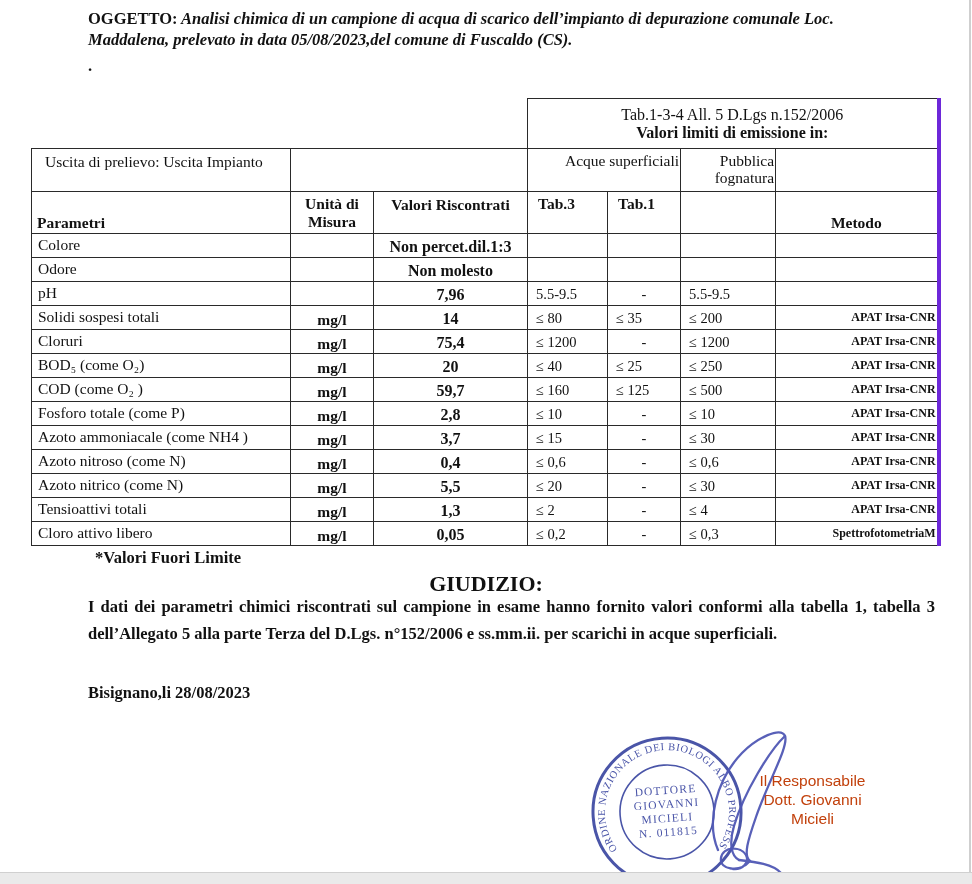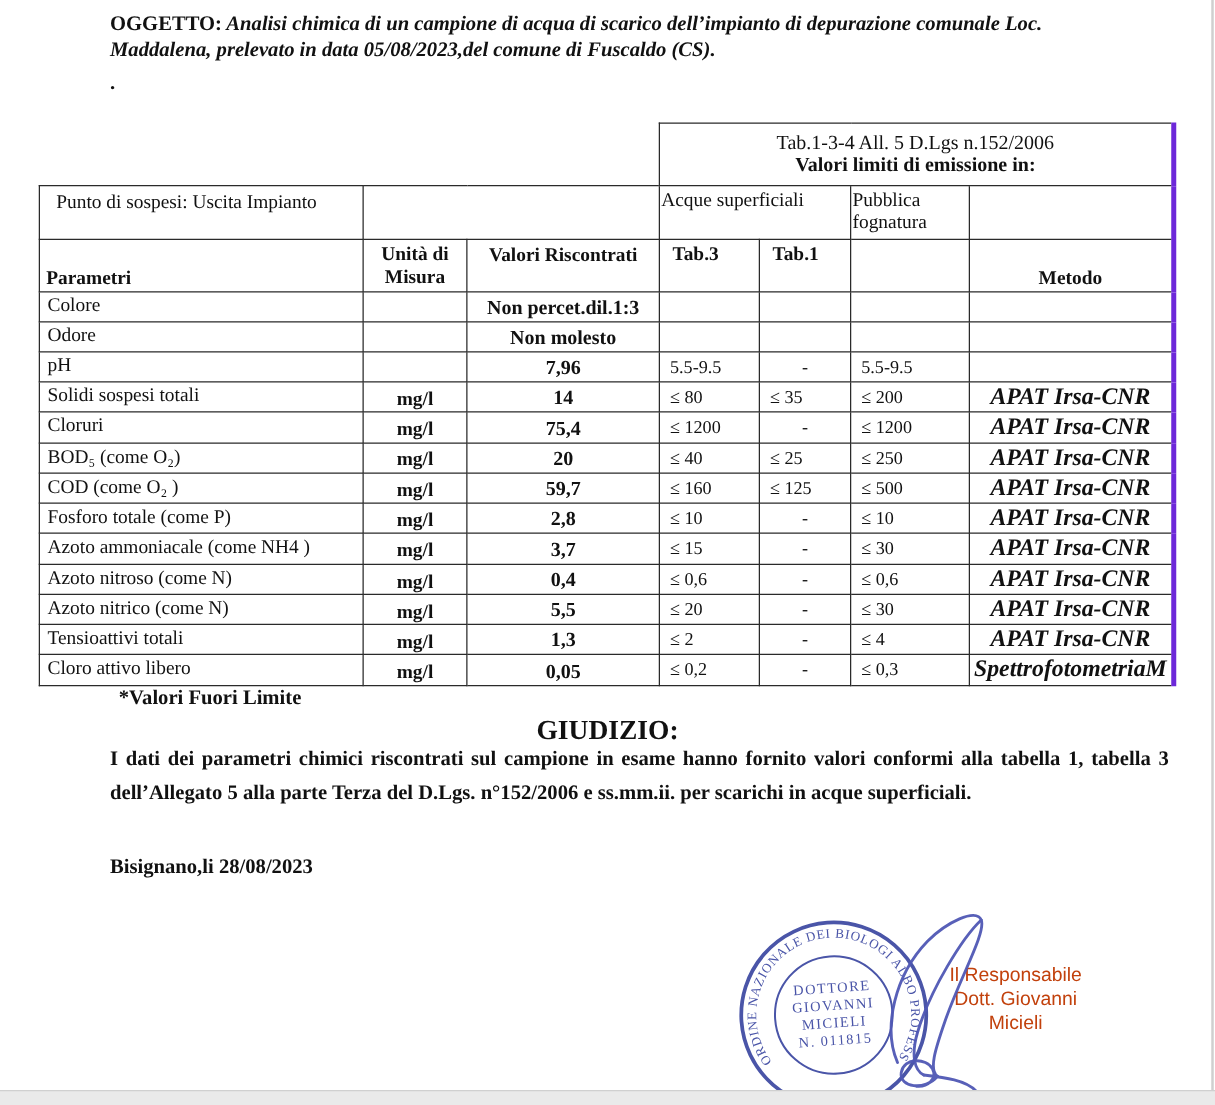--- a/index.html
+++ b/index.html
@@ -17,31 +17,31 @@
   table{border-collapse:collapse;table-layout:fixed;}
   #analysis-table{left:31px;top:98px;width:907px;}
   td{overflow:hidden;line-height:1.12;}
   td.b{border:1px solid #2a2a2a;}
   td.nb{border:none;}
   td.rb{border-right:4px solid #6d28d9;}
   tr.r1{height:50px;} tr.r2{height:43px;} tr.r3{height:42px;} tr.dr{height:24px;}
   .limits-hdr{text-align:center;vertical-align:middle;font-size:16px;}
   .limits-hdr .l2{font-weight:bold;}
   .sampling{vertical-align:top;text-align:left;font-size:15.5px;padding:4px 0 0 13px;}
-  .subcol{vertical-align:top;text-align:left;font-size:15.5px;padding-top:3px;}
+  .subcol{vertical-align:top;text-align:right;font-size:15.5px;padding-top:3px;}
   .h-param{vertical-align:bottom;text-align:left;font-weight:bold;font-size:15.5px;padding:0 0 2px 5px;}
   .h-unit{vertical-align:middle;text-align:center;font-weight:bold;font-size:15.5px;}
   .h-val{vertical-align:top;text-align:center;font-weight:bold;font-size:15.5px;padding-top:4px;}
   .h-tab{vertical-align:top;text-align:left;font-weight:bold;font-size:15.5px;padding:3px 0 0 10px;}
   .h-met{vertical-align:bottom;text-align:center;font-weight:bold;font-size:15.5px;padding-bottom:2px;}
   .c-param{vertical-align:top;text-align:left;font-size:15.5px;padding:2px 0 0 6px;}
   .c-unit{vertical-align:bottom;text-align:center;font-weight:bold;font-size:15.5px;padding-bottom:1px;}
   .c-val{vertical-align:bottom;text-align:center;font-weight:bold;font-size:16px;padding-bottom:1px;}
   .c-lim{vertical-align:top;text-align:left;font-size:14.5px;padding:4px 0 0 8px;}
-  .c-met{vertical-align:middle;text-align:center;font-weight:bold;font-size:19px;font-style:italic;}
+  .c-met{vertical-align:middle;text-align:right;font-weight:bold;font-size:12px;}
 
   
   #out-note{left:95px;top:548px;font-size:16.5px;font-weight:bold;}
   #giudizio-title{left:0;top:571px;width:972px;text-align:center;font-size:22px;font-weight:bold;}
   #giudizio-text{left:88px;top:593px;width:847px;font-size:16.5px;line-height:27px;font-weight:bold;text-align:justify;}
   #place-date{left:88px;top:683px;font-size:16.5px;font-weight:bold;}
 
   
   #sig-block{left:740px;top:771px;width:145px;text-align:center;
              font-family:"Liberation Sans","DejaVu Sans",sans-serif;
@@ -71,21 +71,21 @@
   </colgroup>
   <tbody>
     <tr class="r1">
       <td class="nb" colspan="3"></td>
       <td class="b rb limits-hdr" colspan="4">
         <div class="l1">Tab.1-3-4 All. 5 D.Lgs n.152/2006</div>
         <div class="l2">Valori limiti di emissione in:</div>
       </td>
     </tr>
     <tr class="r2">
-      <td class="b sampling">Punto di sospesi: Uscita Impianto</td>
+      <td class="b sampling">Uscita di prelievo: Uscita Impianto</td>
       <td class="b" colspan="2"></td>
       <td class="b subcol" colspan="2">Acque superficiali</td>
       <td class="b subcol">Pubblica fognatura</td>
       <td class="b rb"></td>
     </tr>
     <tr class="r3">
       <td class="b h-param">Parametri</td>
       <td class="b h-unit">Unità di Misura</td>
       <td class="b h-val">Valori Riscontrati</td>
       <td class="b h-tab">Tab.3</td>

